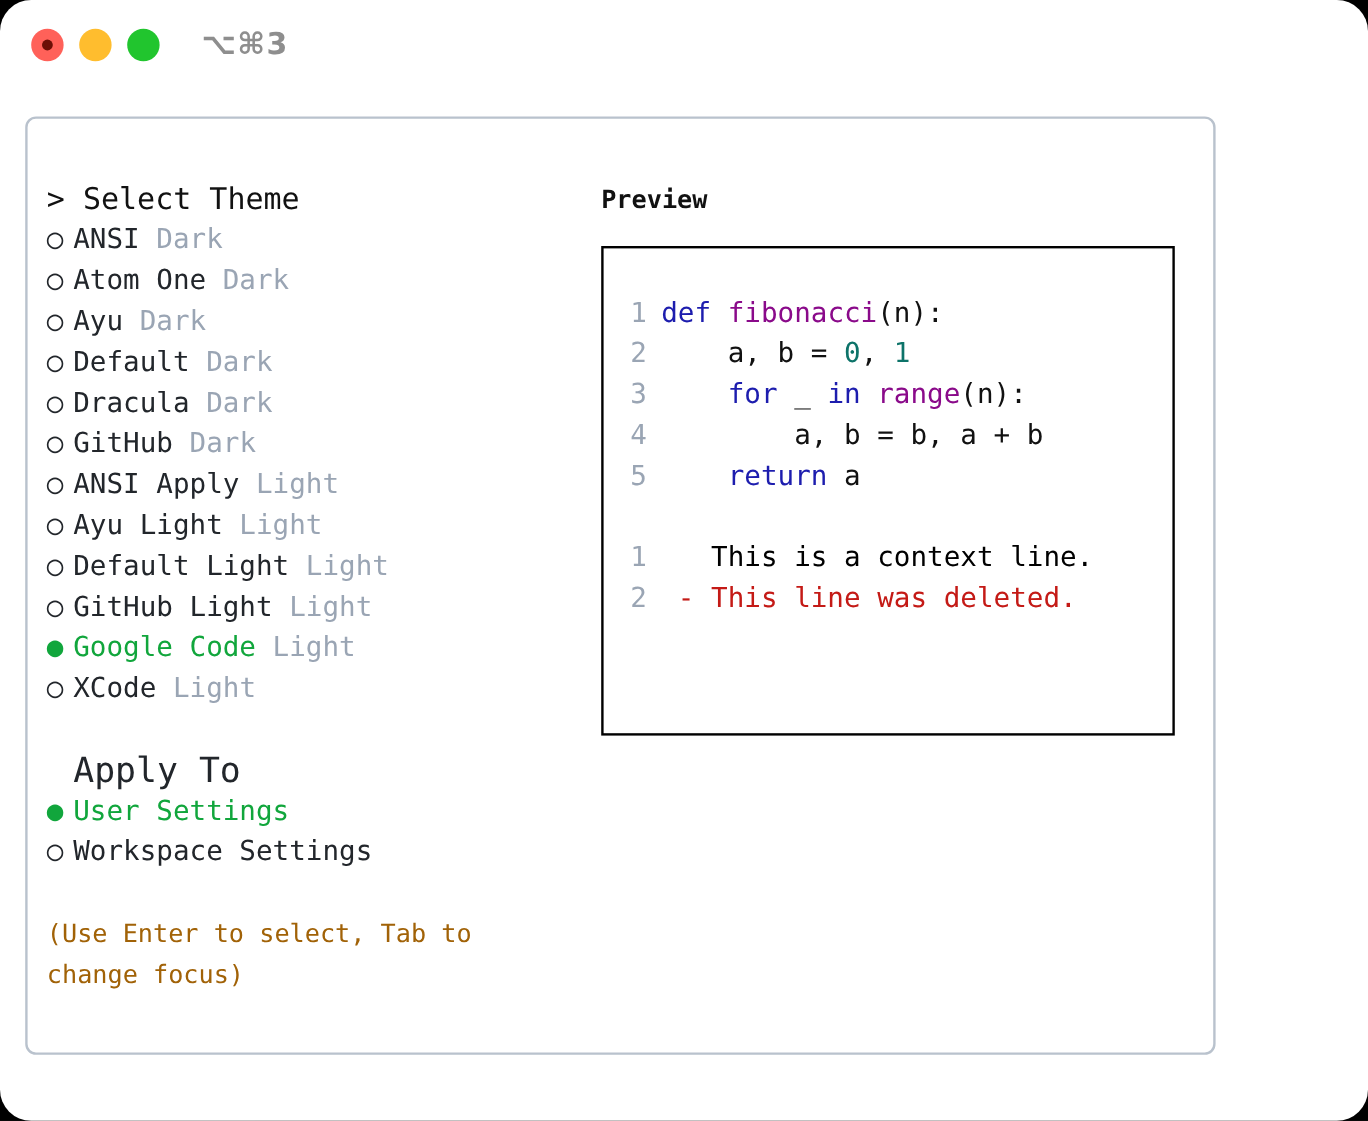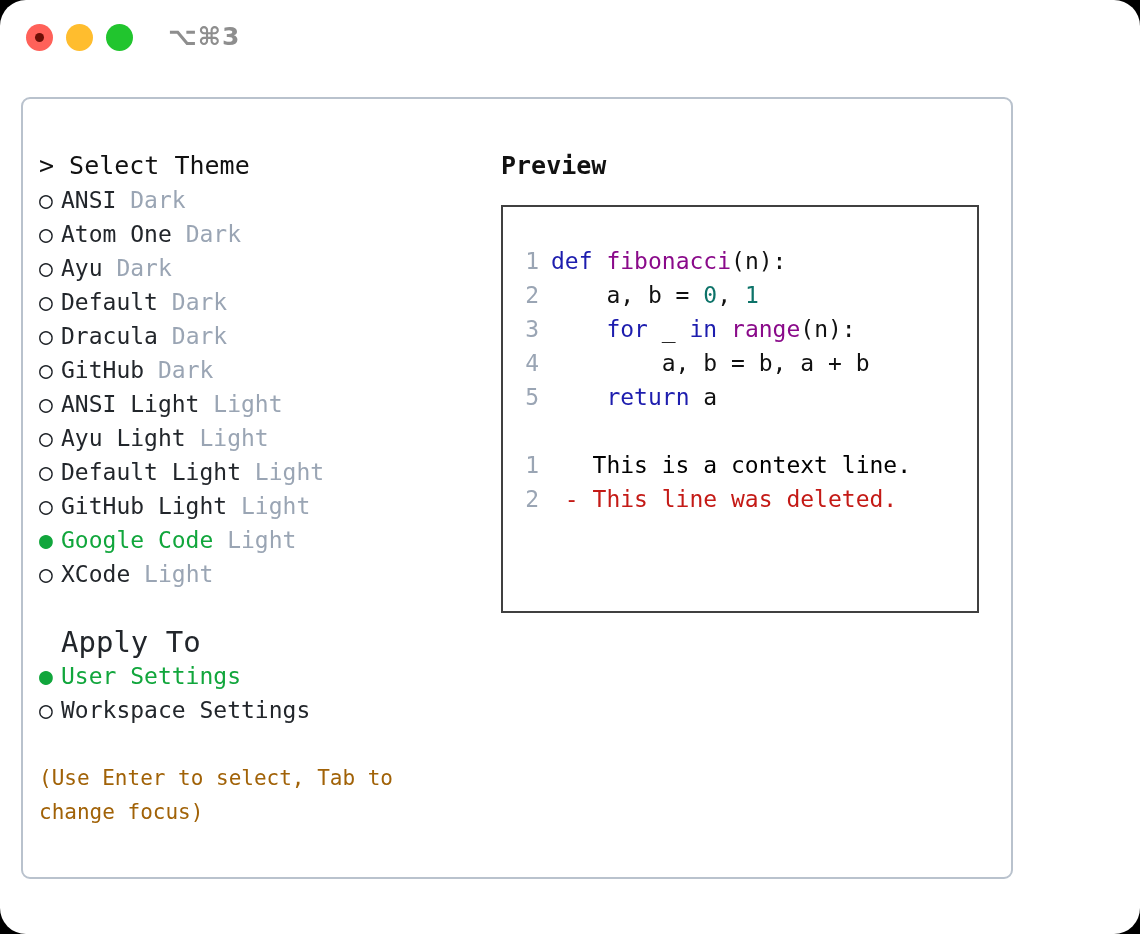--- a/index.html
+++ b/index.html
@@ -142,31 +142,31 @@
   }
 
   
   .right-col {
     position: absolute;
     left: 478px;
     top: 50px;
     width: 500px;
   }
   .preview-title {
-    font-size: 25px;
+    font-size: 21px;
     font-weight: bold;
     color: #111111;
     line-height: 34px;
     white-space: pre;
   }
   .preview-box {
     margin-top: 22px;
     width: 478px;
     height: 408px;
-    border: 2px solid #404040;
+    border: 2px solid #000000;
     box-sizing: border-box;
     background: #ffffff;
     position: relative;
     text-decoration: underline;
   }
   .code-area {
     position: absolute;
     left: 12px;
     top: 37px;
     right: 6px;
@@ -214,21 +214,21 @@
 
       <div class="left-col">
         <div class="section-title">&gt; Select Theme</div>
         <div id="theme-list">
             <div class="opt-row"><span class="opt-bullet">○</span><span class="opt-name">ANSI</span><span class="opt-variant"> Dark</span></div>
             <div class="opt-row"><span class="opt-bullet">○</span><span class="opt-name">Atom One</span><span class="opt-variant"> Dark</span></div>
             <div class="opt-row"><span class="opt-bullet">○</span><span class="opt-name">Ayu</span><span class="opt-variant"> Dark</span></div>
             <div class="opt-row"><span class="opt-bullet">○</span><span class="opt-name">Default</span><span class="opt-variant"> Dark</span></div>
             <div class="opt-row"><span class="opt-bullet">○</span><span class="opt-name">Dracula</span><span class="opt-variant"> Dark</span></div>
             <div class="opt-row"><span class="opt-bullet">○</span><span class="opt-name">GitHub</span><span class="opt-variant"> Dark</span></div>
-            <div class="opt-row"><span class="opt-bullet">○</span><span class="opt-name">ANSI Light</span><span class="opt-variant"> Light</span></div>
+            <div class="opt-row"><span class="opt-bullet">○</span><span class="opt-name">ANSI Apply</span><span class="opt-variant"> Light</span></div>
             <div class="opt-row"><span class="opt-bullet">○</span><span class="opt-name">Ayu Light</span><span class="opt-variant"> Light</span></div>
             <div class="opt-row"><span class="opt-bullet">○</span><span class="opt-name">Default Light</span><span class="opt-variant"> Light</span></div>
             <div class="opt-row"><span class="opt-bullet">○</span><span class="opt-name">GitHub Light</span><span class="opt-variant"> Light</span></div>
             <div class="opt-row row-selected"><span class="opt-bullet">●</span><span class="opt-name">Google Code</span><span class="opt-variant"> Light</span></div>
             <div class="opt-row"><span class="opt-bullet">○</span><span class="opt-name">XCode</span><span class="opt-variant"> Light</span></div>
           </div>
         <div class="spacer-row"></div>
         <div class="sub-header">Apply To</div>
         <div id="apply-list">
             <div class="opt-row row-selected"><span class="opt-bullet">●</span><span class="opt-name">User Settings</span></div>

